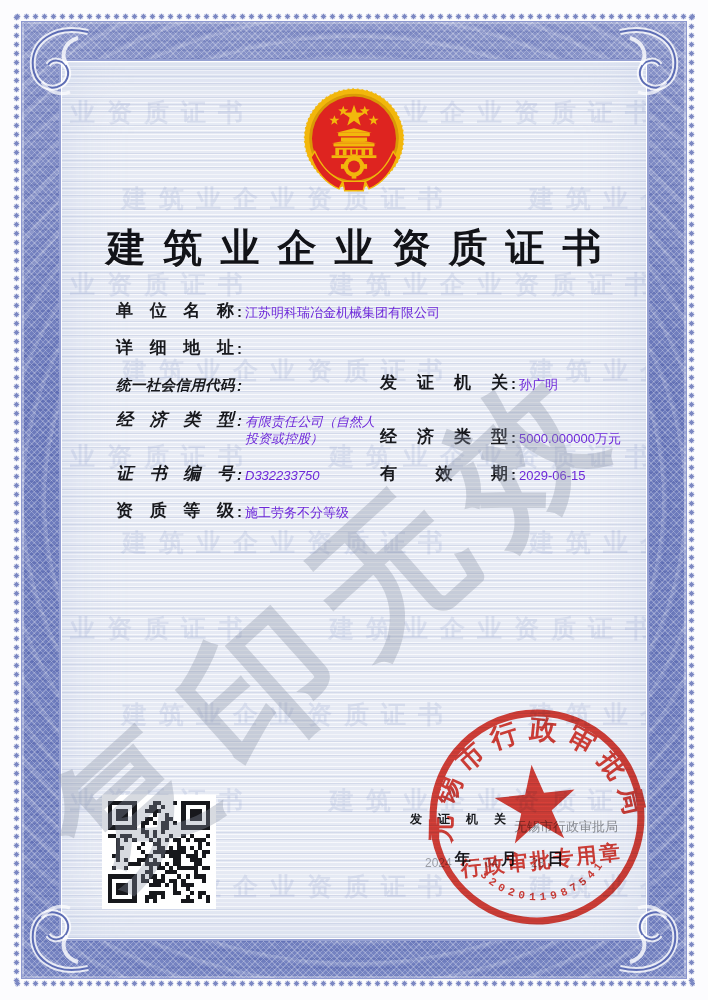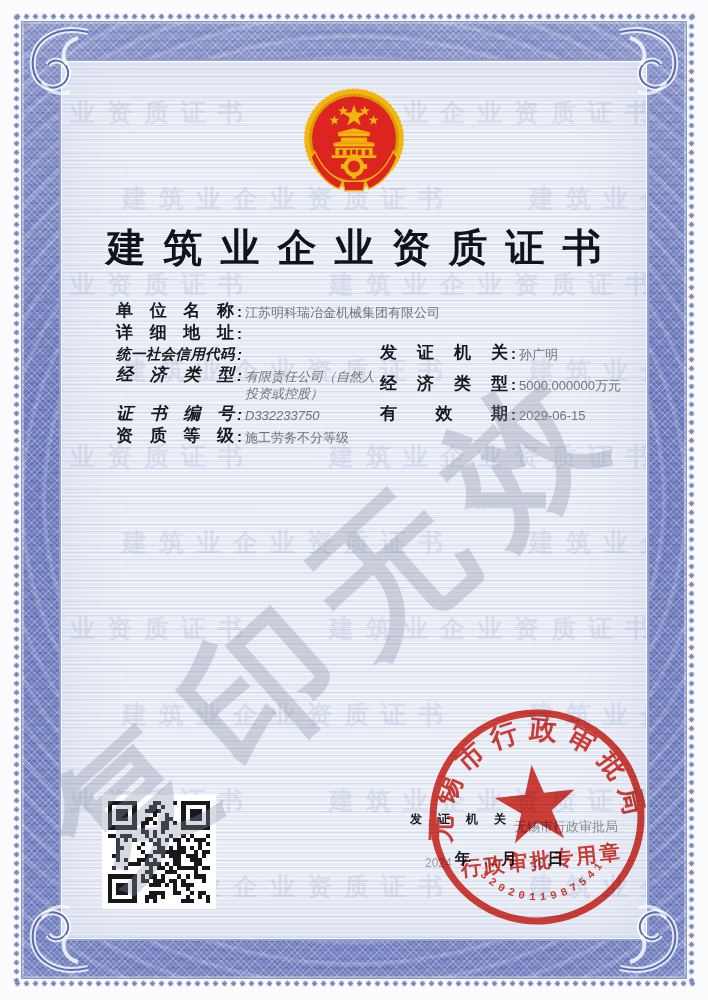--- a/index.html
+++ b/index.html
@@ -48,30 +48,30 @@
   
   .emblem{position:absolute;left:298px;top:84px;width:112px;height:122px;z-index:3;}
 
   
   .title{position:absolute;left:0;right:0;top:221px;text-align:center;z-index:3;
     font-size:39px;font-weight:900;color:#121318;letter-spacing:18px;text-indent:18px;
     text-shadow:0 1px 0 rgba(255,255,255,.6);}
 
   
   .fields{position:absolute;left:116px;right:72px;top:301px;z-index:3;}
-  .f-row{display:flex;align-items:center;margin-bottom:1px;}
+  .f-row{display:flex;align-items:flex-end;margin-bottom:16px;}
   .f{display:flex;align-items:flex-start;}
   .f-left2{width:262px;font-style:italic;}
   .f-right2{margin-left:2px;flex:1;}
   .f-label{font-weight:bold;font-size:17px;color:#17181c;width:118px;flex:0 0 118px;
            text-align:justify;text-align-last:justify;line-height:1.15;}
   .f-label.condensed{font-size:14.6px;letter-spacing:-.4px;padding-top:2px;}
   .f-label.w5{width:128px;flex:0 0 128px;}
   .f-colon{font-weight:bold;font-size:15px;color:#17181c;margin:2px 3px 0 3px;}
-  .f-value{font-size:13px;color:#737373;padding-top:4px;line-height:1.3;}
+  .f-value{font-size:13px;color:#6d28d9;padding-top:4px;line-height:1.3;}
   .f-value.wrap{max-width:142px;font-size:13px;}
 
   
   .qr{position:absolute;left:102px;top:795px;width:114px;height:114px;background:#fff;
       padding:6px;box-sizing:border-box;z-index:3;}
   .issuer{position:absolute;left:410px;top:813px;display:flex;align-items:flex-start;z-index:3;}
   .issuer .f-label{width:96px;flex:0 0 96px;font-size:12px;}
   .issuer-value{font-size:13px;color:#85888f;padding-top:5px;margin-left:8px;}
   .dateline{position:absolute;left:425px;top:849px;width:216px;display:flex;
             align-items:flex-end;z-index:3;}

